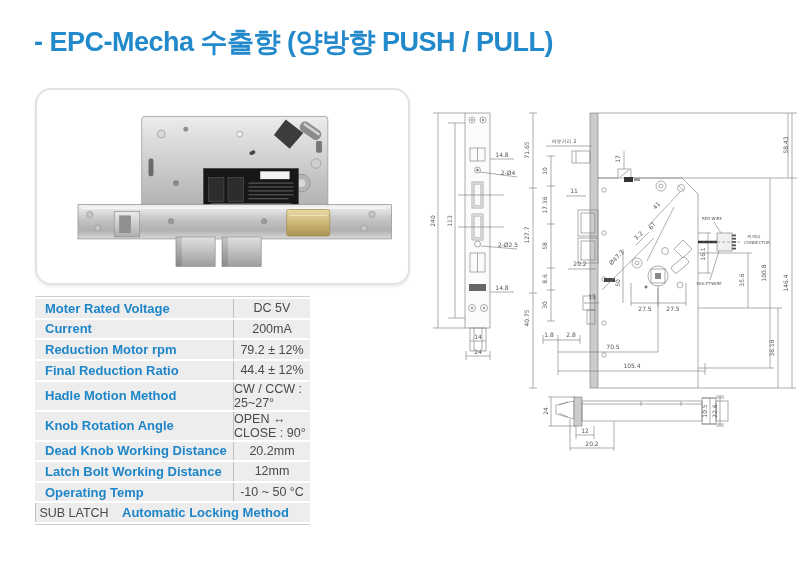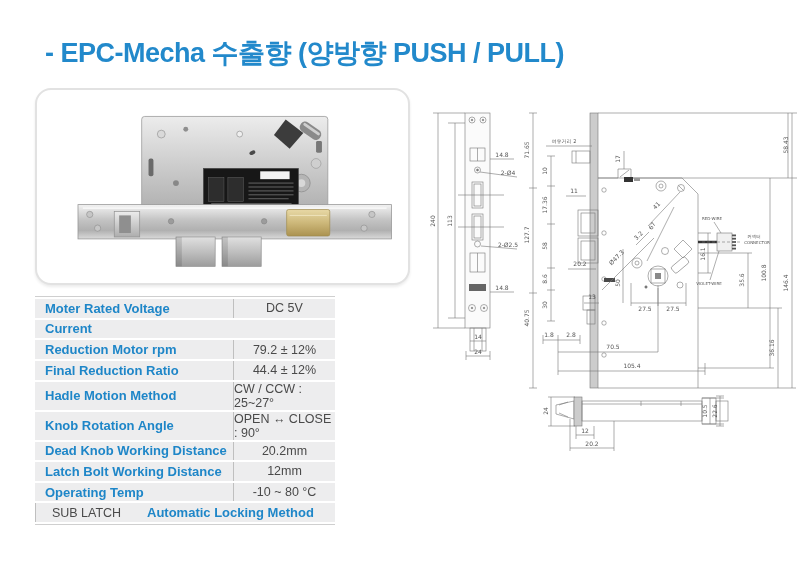--- a/index.html
+++ b/index.html
@@ -1,31 +1,31 @@
 <!DOCTYPE html>
 <html><head>
 <meta charset="utf-8">
 <style>
   html,body{margin:0;padding:0;}
   body{
     width:810px;height:565px;position:relative;background:#ffffff;
     font-family:"Liberation Sans","DejaVu Sans",sans-serif;overflow:hidden;
   }
   .page-title{
-    position:absolute;left:30px;top:20px;margin:15px;
+    position:absolute;left:30px;top:20px;margin:4px;
     font-size:27px;font-weight:bold;color:#2289cb;letter-spacing:-0.5px;
   }
   .photo-card{
     position:absolute;left:35px;top:88px;width:371px;height:193px;
     background:#fff;border:2px solid #e2e2e2;border-radius:16px;
     box-shadow:0 2px 3px rgba(0,0,0,0.08);
   }
   .photo-card svg{display:block;border-radius:14px;}
   .spec-table{
-    position:absolute;left:35px;top:296px;width:300px;height:229px;
+    position:absolute;left:35px;top:296px;width:275px;height:229px;
     display:flex;flex-direction:column;gap:2px;
     border-top:1px solid #cfcfcf;border-bottom:1px solid #cfcfcf;padding:2px 0;
     box-sizing:border-box;
   }
   .spec-table .row{flex:1;display:flex;background:#ededee;align-items:center;}
   .spec-table .cell{height:100%;display:flex;align-items:center;box-sizing:border-box;}
   .spec-table .label{
     width:198px;padding-left:10px;color:#1e86c8;font-weight:bold;font-size:13px;
   }
   .spec-table .value{
@@ -125,20 +125,21 @@
   </svg>
 </div>
 
 <div class="spec-table">
     <div class="row">
       <div class="cell label">Moter Rated Voltage</div>
       <div class="cell value">DC 5V</div>
     </div>
     <div class="row">
       <div class="cell label">Current</div>
+      <div class="cell value">200mA</div>
     </div>
     <div class="row">
       <div class="cell label">Reduction Motor rpm</div>
       <div class="cell value">79.2 ± 12%</div>
     </div>
     <div class="row">
       <div class="cell label">Final Reduction Ratio</div>
       <div class="cell value">44.4 ± 12%</div>
     </div>
     <div class="row">
@@ -152,21 +153,21 @@
     <div class="row">
       <div class="cell label">Dead Knob Working Distance</div>
       <div class="cell value">20.2mm</div>
     </div>
     <div class="row">
       <div class="cell label">Latch Bolt Working Distance</div>
       <div class="cell value">12mm</div>
     </div>
     <div class="row">
       <div class="cell label">Operating Temp</div>
-      <div class="cell value">-10 ~ 80 °C</div>
+      <div class="cell value">-10 ~ 50 °C</div>
     </div>
     <div class="row">
       <div class="cell value">SUB LATCH</div>
       <div class="cell label">Automatic Locking Method</div>
     </div>
   </div>
 
 <div class="drawing">
 <svg width="390" height="390" viewBox="0 0 390 390">
   <g stroke="#777" stroke-width="0.6" fill="none">

